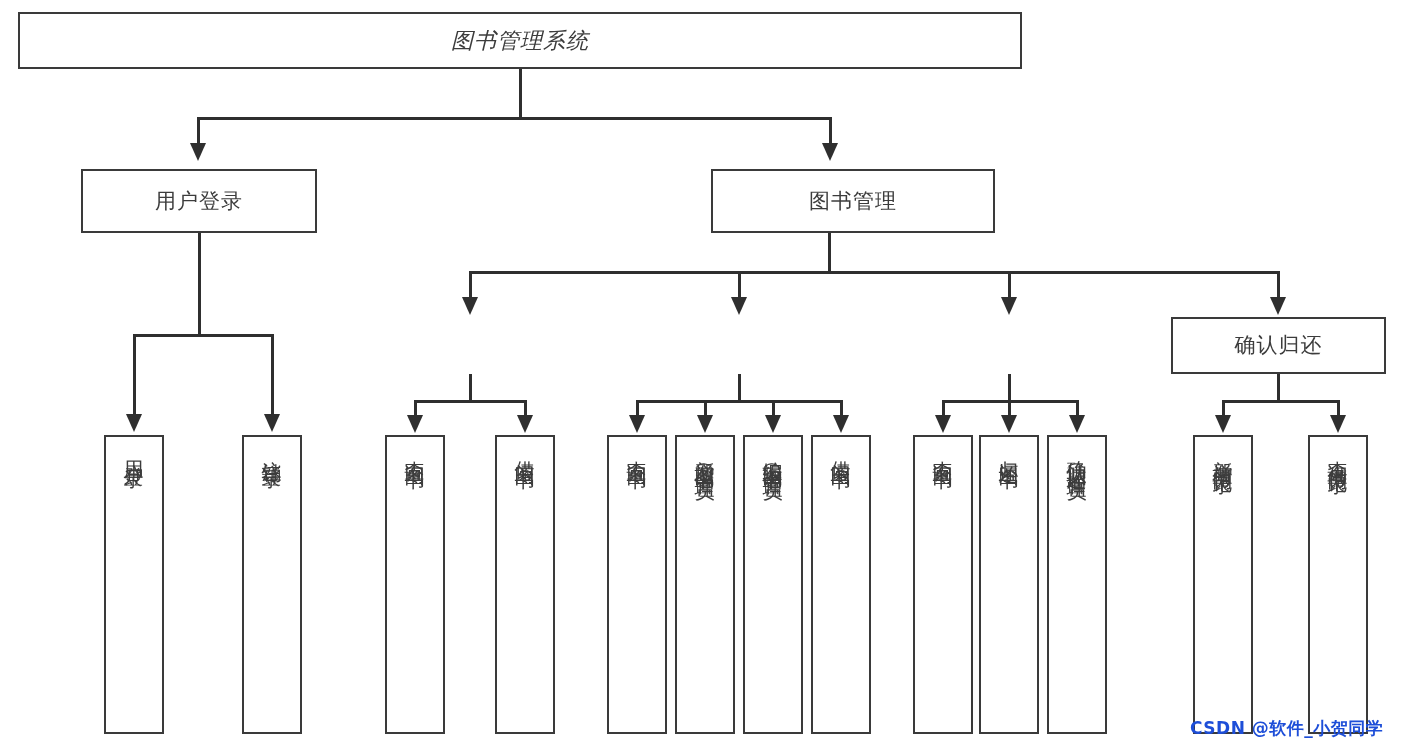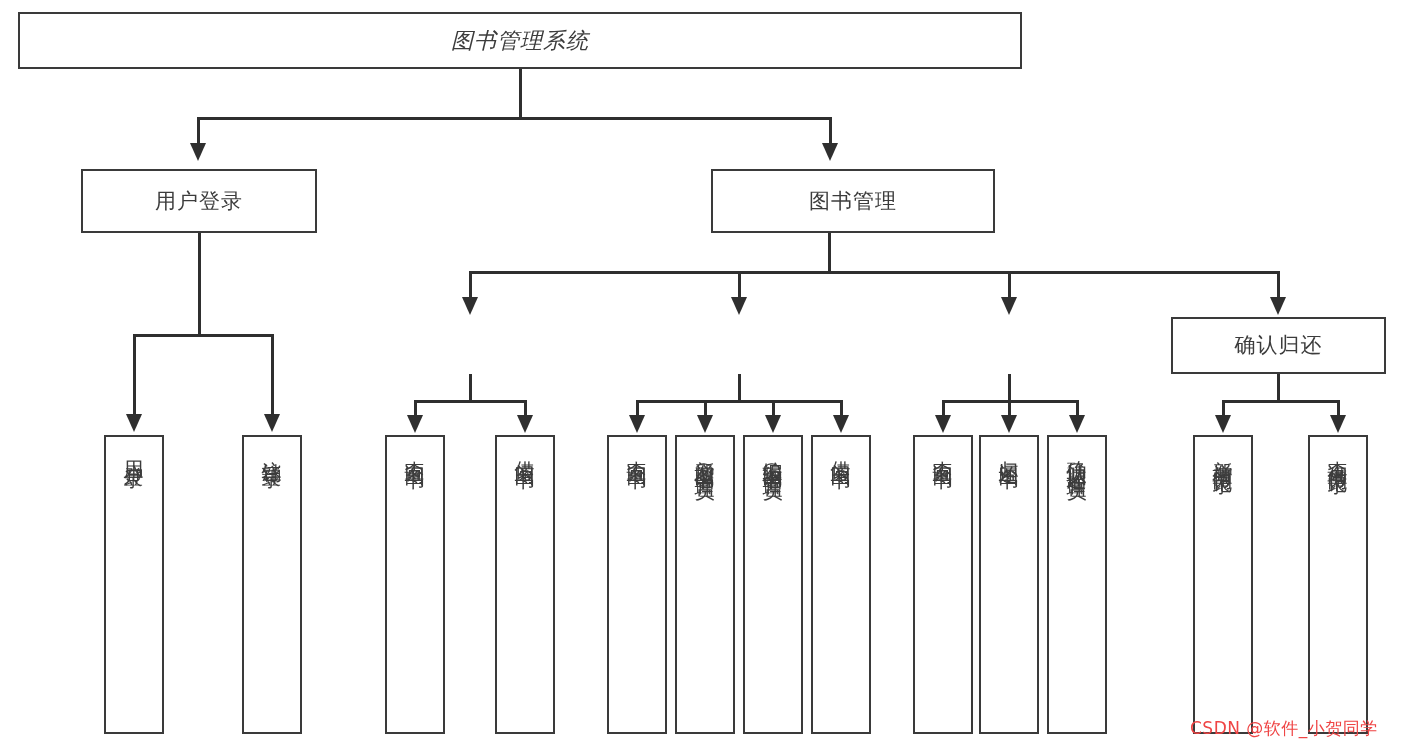--- a/index.html
+++ b/index.html
@@ -64,23 +64,24 @@
     width: 0;
     height: 0;
     border-left: 8px solid transparent;
     border-right: 8px solid transparent;
     border-top: 18px solid #2f2f2f;
   }
   
   #watermark {
     position: absolute;
     font-size: 17px;
-    color: #ef4444;
+    color: #1d4ed8;
     white-space: nowrap;
     letter-spacing: 0.5px;
+    font-weight: bold;
   }
 </style>
 </head>
 <body>
 
 <div id="canvas">
 
   <div class="node root" style="left:18px; top:12px; width:1004px; height:57px;">
     <span class="label">图书管理系统</span>
   </div>

